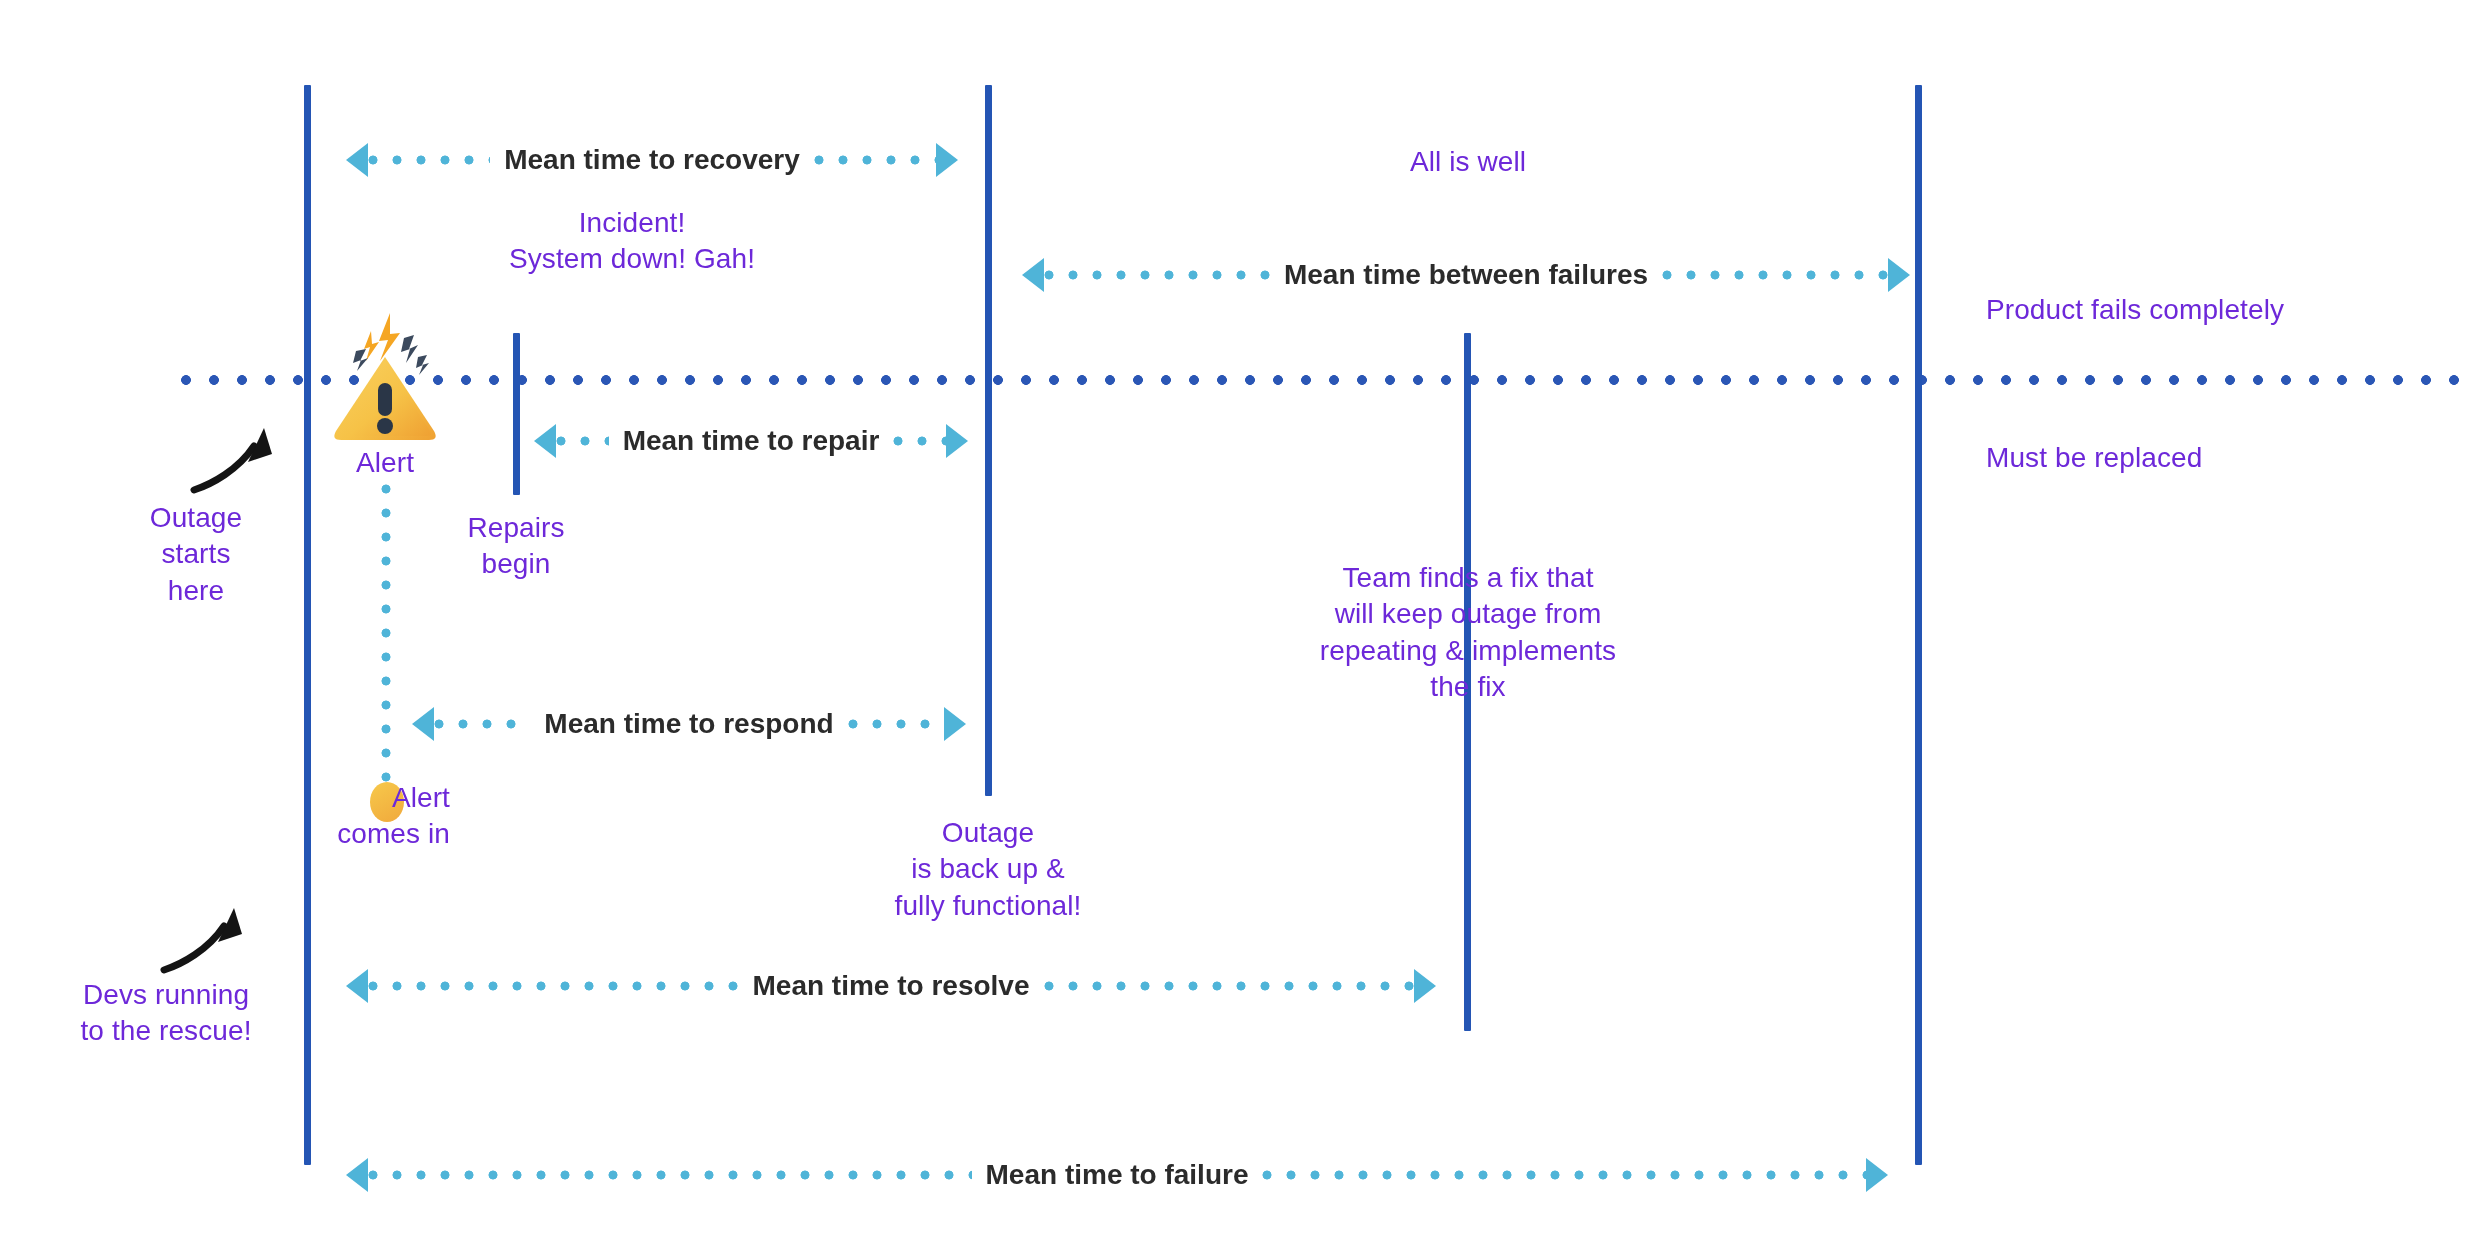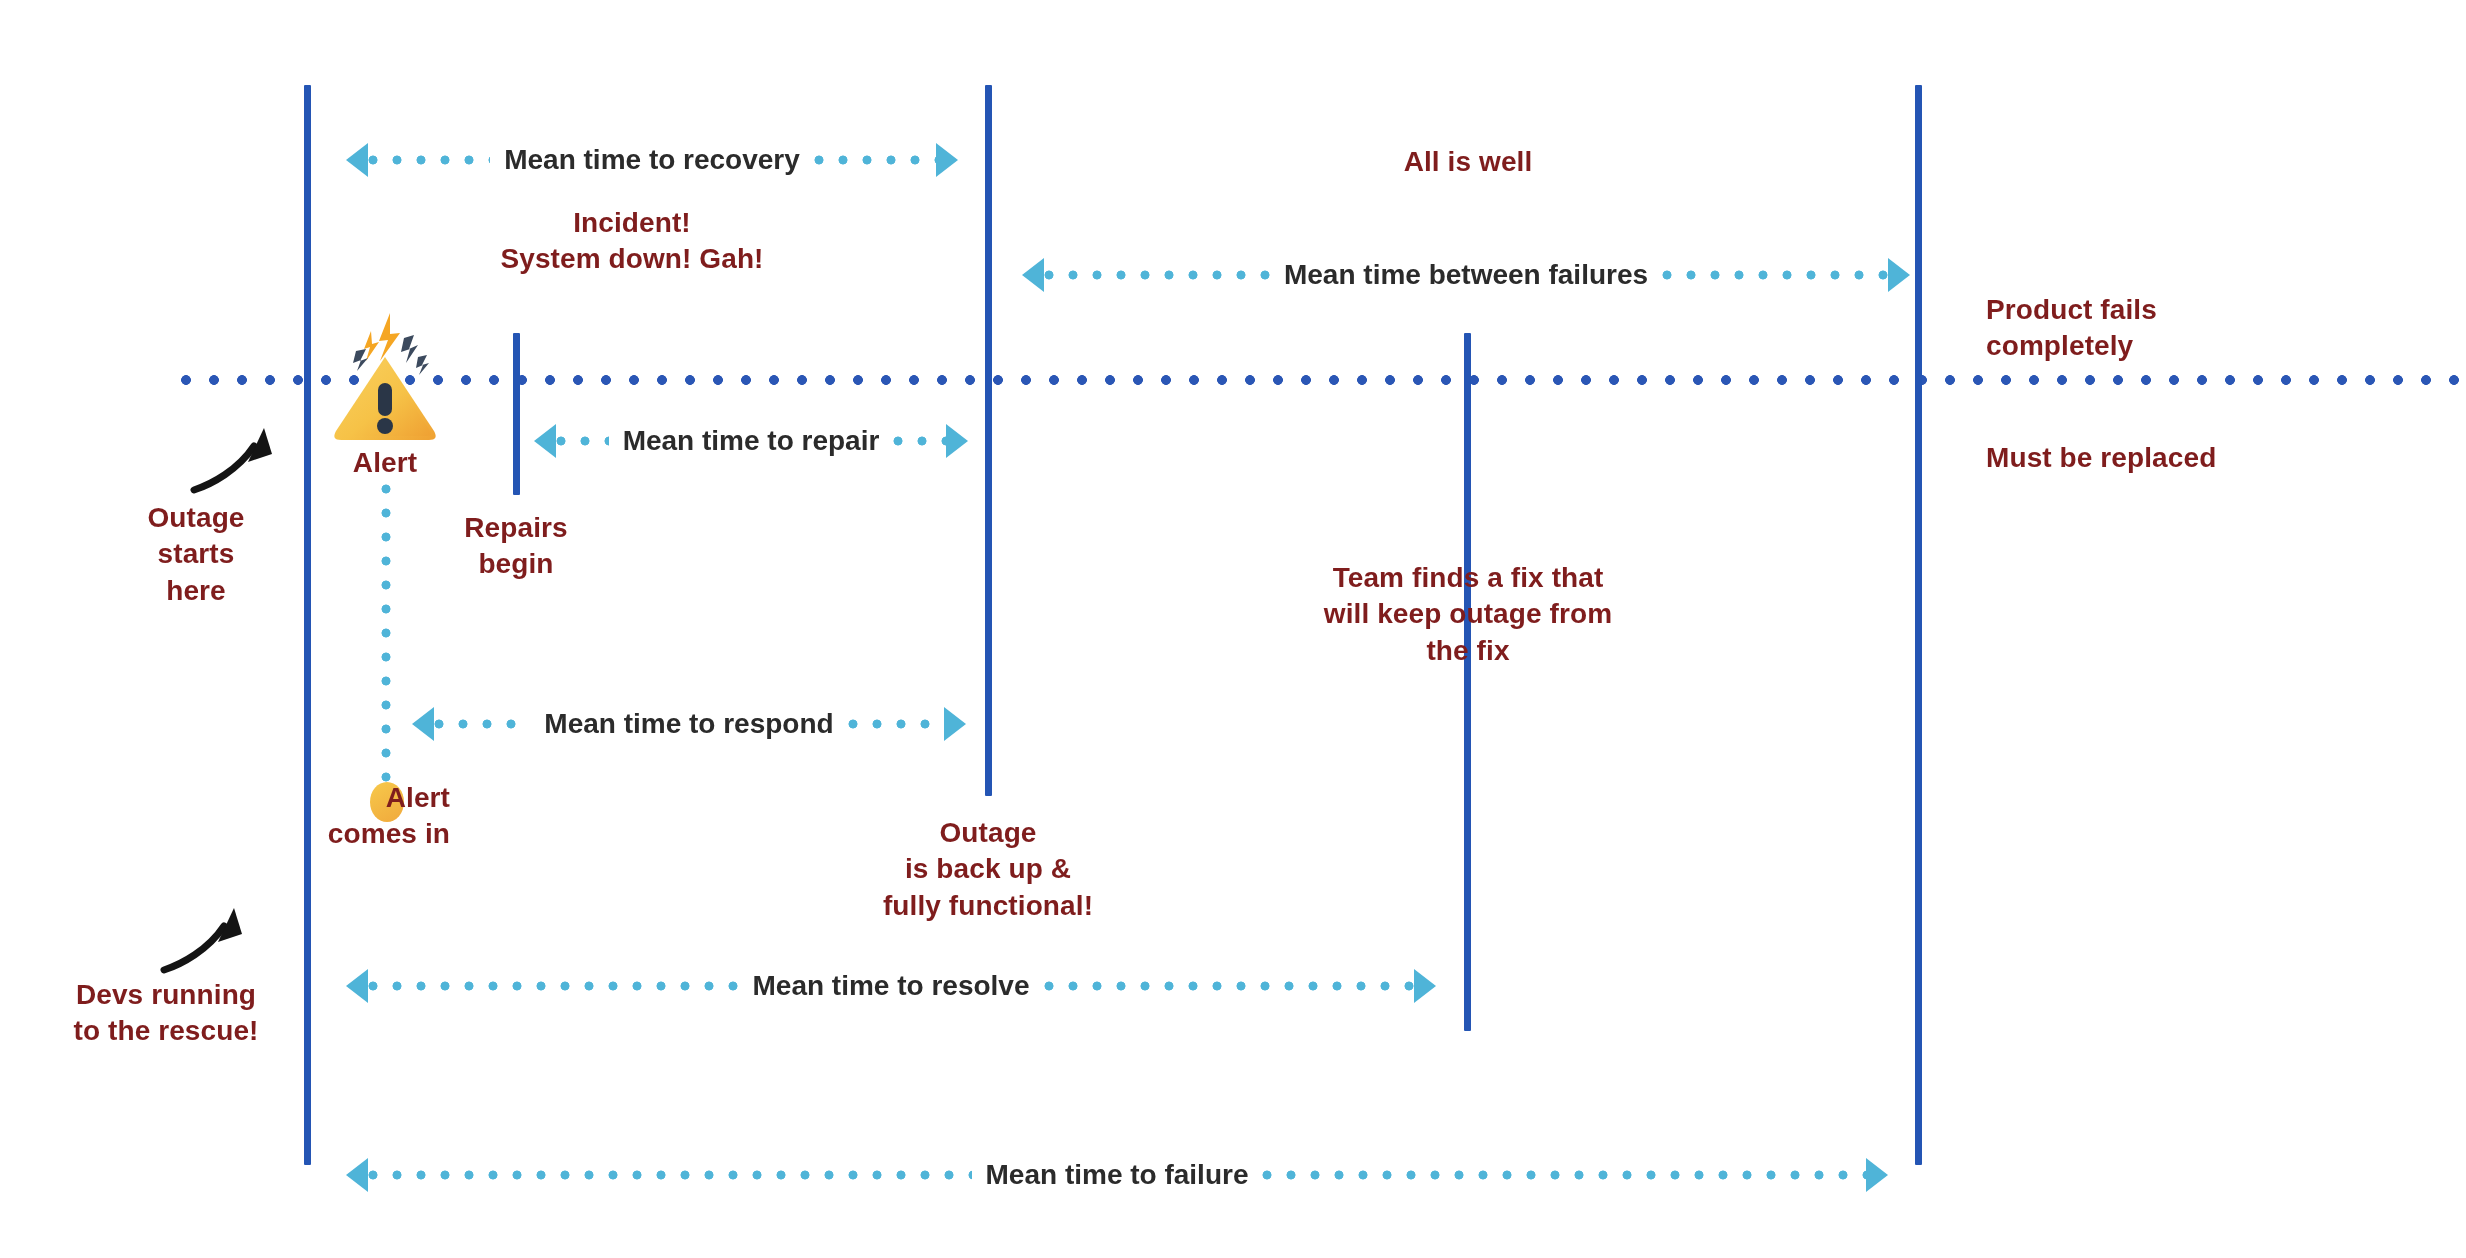--- a/index.html
+++ b/index.html
@@ -4,21 +4,21 @@
 <style>
   html,body{margin:0;padding:0;background:#ffffff;}
   body{width:2466px;height:1258px;font-family:"Liberation Sans",sans-serif;overflow:hidden;}
   #stage{position:relative;width:2286px;height:1258px;background:#fff;}
 
   .vline{position:absolute;background:#2455B4;border-radius:1px;}
   .hdots{position:absolute;height:12px;
     background-image:radial-gradient(circle at 6px 6px, #2A56B5 4.6px, rgba(0,0,0,0) 5.2px);
     background-size:28px 12px;background-repeat:repeat-x;}
 
-  .label{position:absolute;color:#7f1d1d;font-weight:700;letter-spacing:.1px;line-height:1.30;}
+  .label{position:absolute;color:#6d28d9;font-weight:400;letter-spacing:.1px;line-height:1.30;}
   .ctr{text-align:center;transform:translateX(-50%);}
 
   
   .arrow{position:absolute;height:34px;display:flex;align-items:center;}
   .seg{flex:0 0 auto;height:10px;
     background-image:radial-gradient(circle at 5px 5px, #4FB4D8 4.2px, rgba(0,0,0,0) 4.8px);
     background-size:24px 10px;background-repeat:repeat-x;}
   .seg.grow{flex:1 1 auto;}
   .atxt{flex:0 0 auto;padding:0 14px;color:#2B2B2B;font-weight:700;white-space:nowrap;}
   .head{flex:0 0 auto;width:0;height:0;border-top:17px solid transparent;border-bottom:17px solid transparent;}
@@ -129,20 +129,21 @@
   </div>
   <div class="label ctr" style="left:196px;top:500px;font-size:28px;width:220px;">
     <div>Outage</div>
     <div>starts</div>
     <div>here</div>
   </div>
 
   <div class="label ctr" style="left:1468px;top:560px;font-size:28px;width:420px;text-align:center;">
     <div>Team finds a fix that</div>
     <div>will keep outage from</div>
+    <div>repeating &amp; implements</div>
     <div>the fix</div>
   </div>
 
   <div class="arrow" style="left:412px;top:707px;width:554px;font-size:28px;">
     <span class="head l"></span>
     <span class="seg grow"></span>
     <span class="atxt">Mean time to respond</span>
     <span class="seg grow"></span>
     <span class="head r"></span>
   </div>

